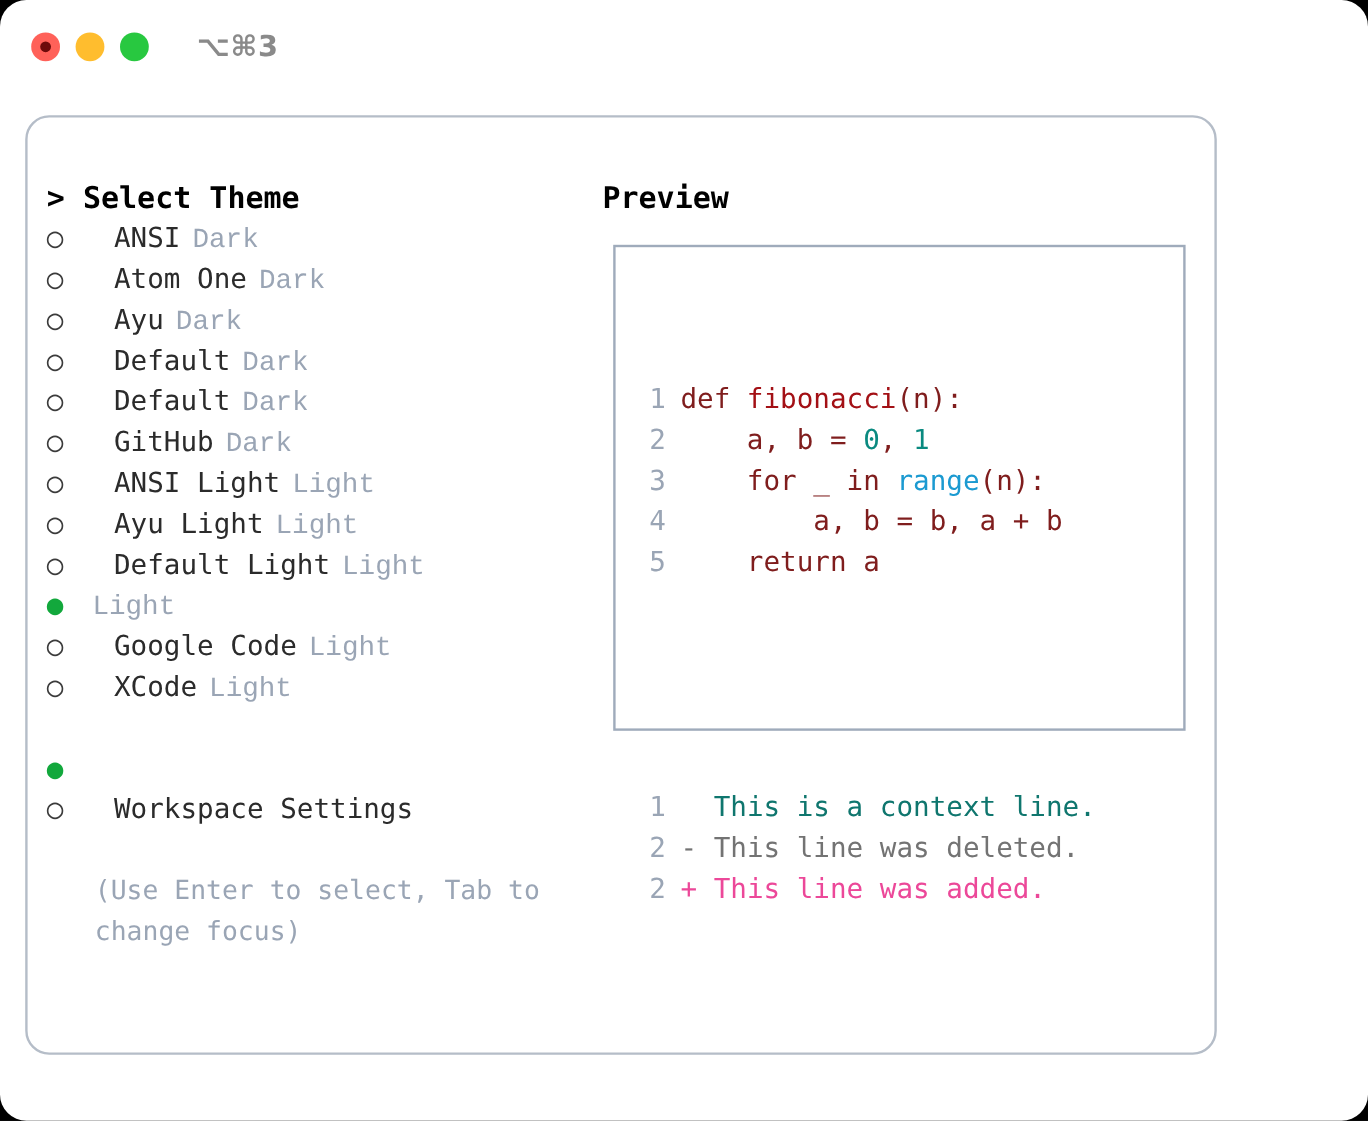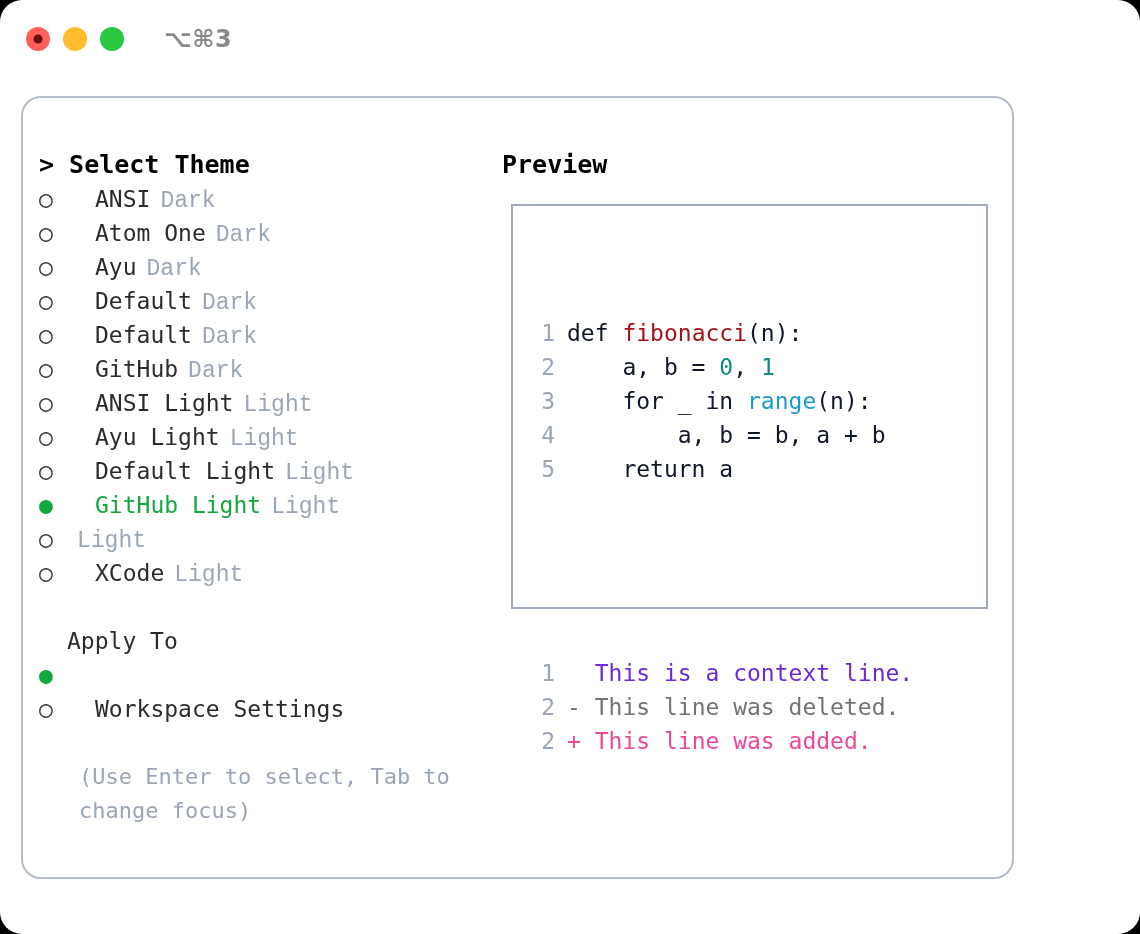--- a/index.html
+++ b/index.html
@@ -183,28 +183,28 @@
     display: inline-block;
     width: 26px;
     flex: 0 0 26px;
     text-align: right;
     color: #9aa5b5;
   }
 
   .ctext { margin-left: 12px; white-space: pre; }
 
   
-  .tok-plain  { color: #0f172a; margin-top: 20px; }
+  .tok-plain  { color: #7f1d1d; margin-top: 20px; }
   .tok-func   { color: #a31015; }
   .tok-num    { color: #0a8a80; }
   .tok-builtin{ color: #1b9ad1; }
 
   .diff-gap { height: 34px; }
 
-  .diff-ctx { color: #6d28d9; }
+  .diff-ctx { color: #0f766e; }
   .diff-del { color: #737373; text-align: center; }
   .diff-add { color: #ec4899; }
 </style>
 </head>
 <body>
 
 <div class="window">
 
   <div class="titlebar">
     <div class="traffic-lights">
@@ -224,28 +224,27 @@
         <div class="theme-list" id="theme-list">
             <div class="row"><span class="marker marker-empty">○</span><span class="label">ANSI</span><span class="tag">Dark</span></div>
             <div class="row"><span class="marker marker-empty">○</span><span class="label">Atom One</span><span class="tag">Dark</span></div>
             <div class="row"><span class="marker marker-empty">○</span><span class="label">Ayu</span><span class="tag">Dark</span></div>
             <div class="row"><span class="marker marker-empty">○</span><span class="label">Default</span><span class="tag">Dark</span></div>
             <div class="row"><span class="marker marker-empty">○</span><span class="label">Default</span><span class="tag">Dark</span></div>
             <div class="row"><span class="marker marker-empty">○</span><span class="label">GitHub</span><span class="tag">Dark</span></div>
             <div class="row"><span class="marker marker-empty">○</span><span class="label">ANSI Light</span><span class="tag">Light</span></div>
             <div class="row"><span class="marker marker-empty">○</span><span class="label">Ayu Light</span><span class="tag">Light</span></div>
             <div class="row"><span class="marker marker-empty">○</span><span class="label">Default Light</span><span class="tag">Light</span></div>
-            <div class="row"><span class="marker marker-selected">●</span><span class="label label-sel">GitHub Light</span><span class="tag">Light</span></div>
-            <div class="row"><span class="marker marker-empty">○</span><span class="tag">Light</span></div>
+            <div class="row"><span class="marker marker-selected">●</span><span class="tag">Light</span></div>
+            <div class="row"><span class="marker marker-empty">○</span><span class="label">Google Code</span><span class="tag">Light</span></div>
             <div class="row"><span class="marker marker-empty">○</span><span class="label">XCode</span><span class="tag">Light</span></div>
           </div>
 
         <div class="spacer-row"></div>
 
-        <div class="section-head">Apply To</div>
 
         <div id="apply-list">
             <div class="row"><span class="marker marker-selected">●</span></div>
             <div class="row"><span class="marker marker-empty">○</span><span class="label">Workspace Settings</span></div>
           </div>
 
         <div class="hint">(Use Enter to select, Tab to change focus)</div>
       </div>
 
       <div class="right-col">

